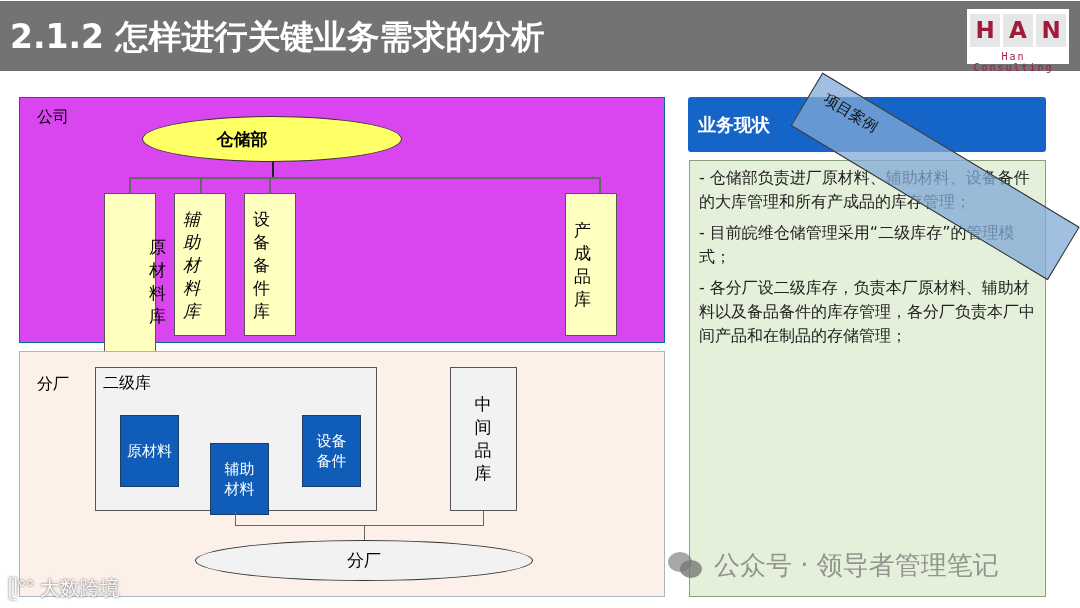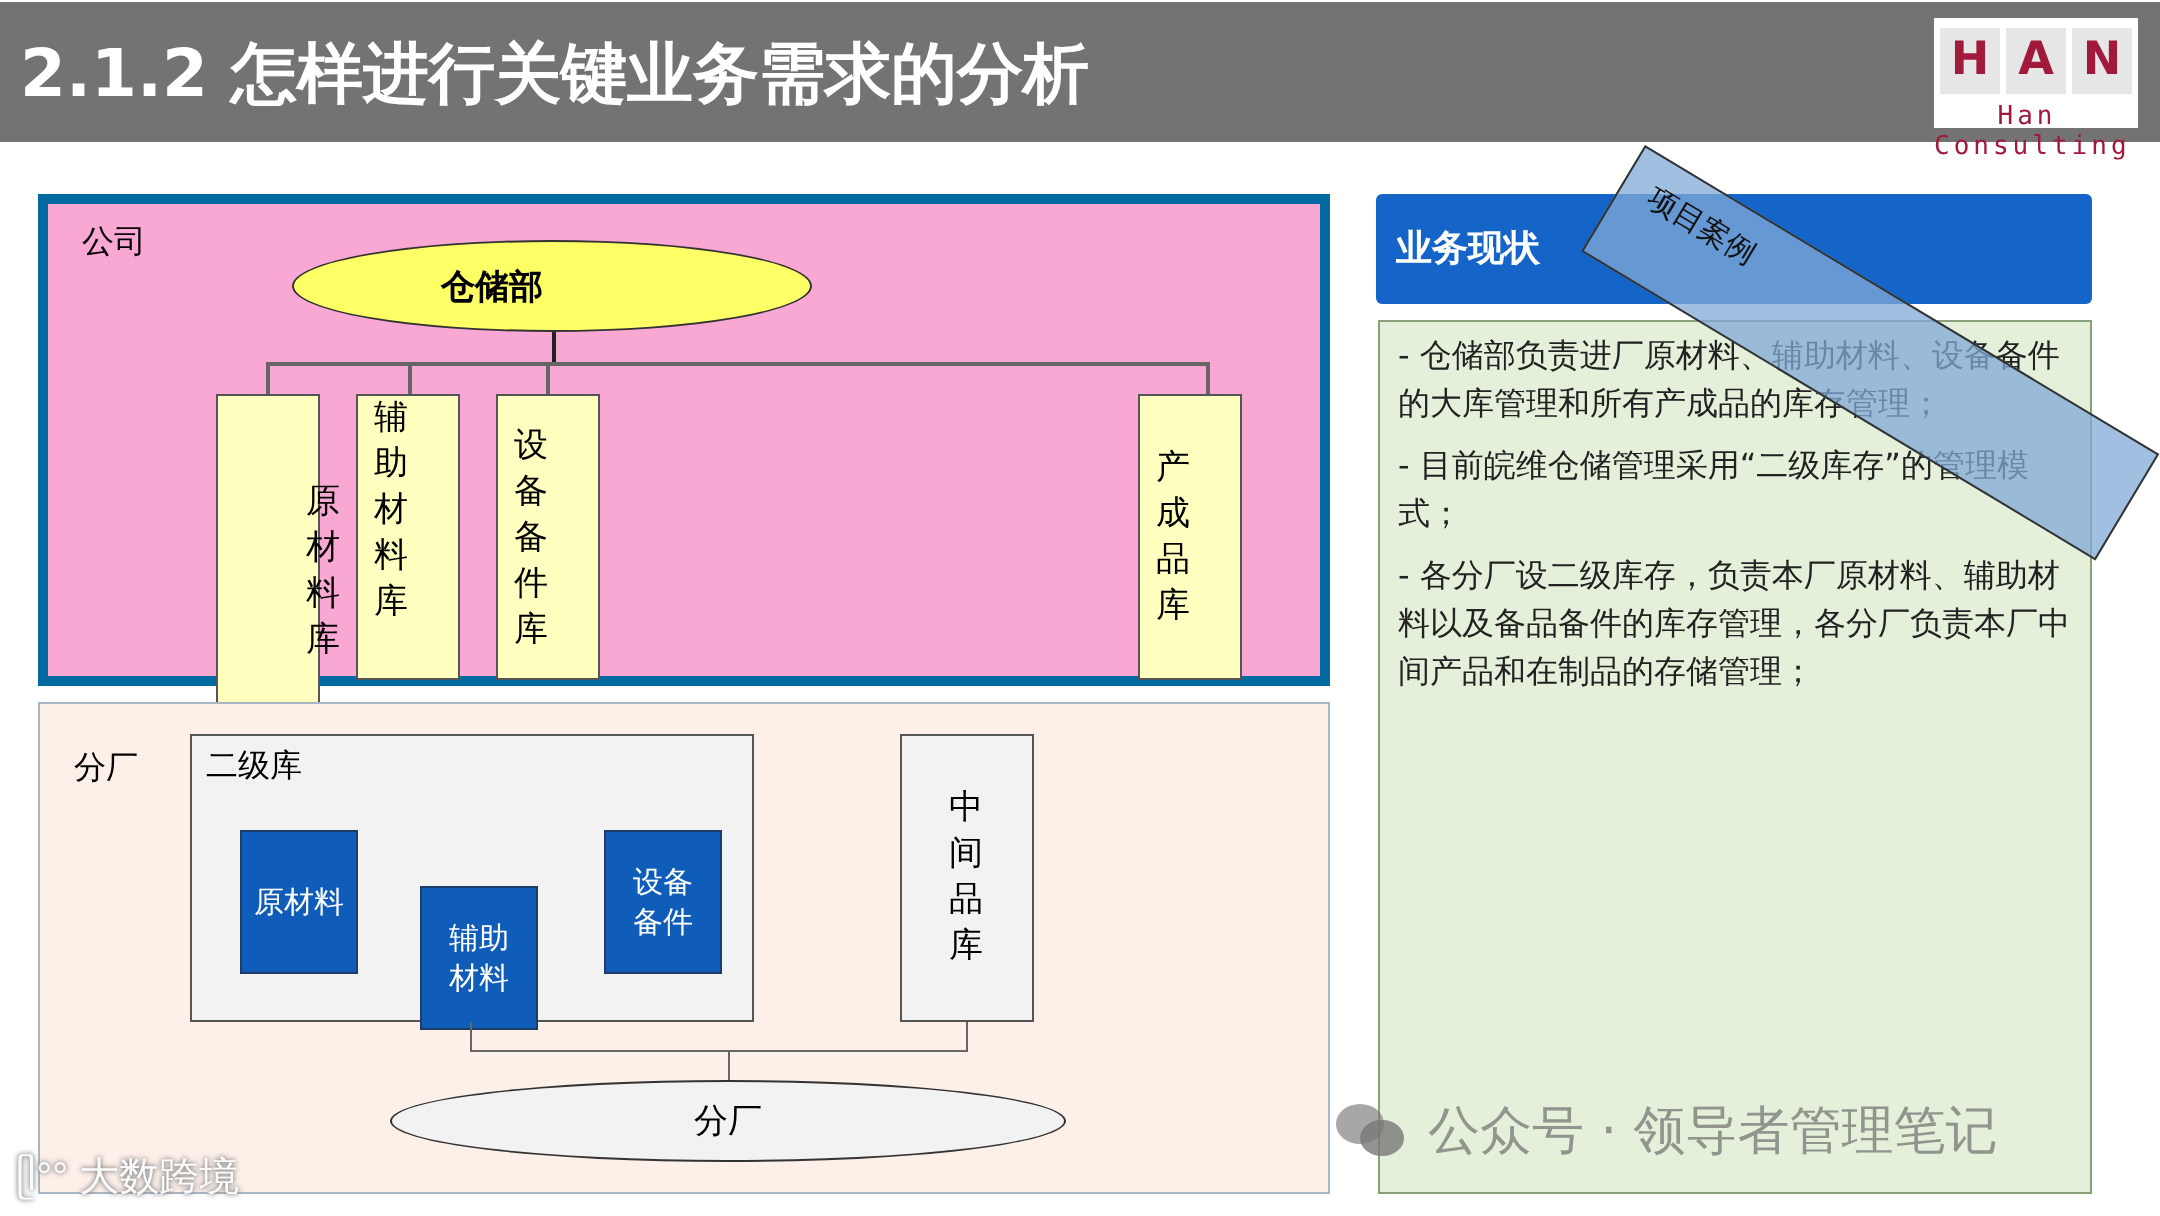--- a/index.html
+++ b/index.html
@@ -5,25 +5,25 @@
   * { box-sizing: border-box; margin: 0; padding: 0; }
   body { width: 1080px; height: 608px; background: #ffffff; position: relative; overflow: hidden;
          font-family: "DejaVu Sans", sans-serif; }
   .header { position: absolute; left: 0; top: 1px; width: 1080px; height: 70px; background: #737373; }
   .title { position: absolute; left: 10px; top: 14px; color: #fff; font-size: 33px; font-weight: bold;
            font-family: "DejaVu Sans", sans-serif; letter-spacing: 0px; }
   .logo { position: absolute; left: 967px; top: 8px; width: 102px; height: 55px; background: #fff; }
   .logo .cell { position: absolute; top: 5px; width: 30px; height: 33px; background: #e6e6e6;
                 color: #a11a3b; font-weight: bold; font-size: 23px; text-align: center; line-height: 33px;
                 font-family: "DejaVu Sans", sans-serif; }
-  .logo .sub { position: absolute; left: 0; top: 42px; width: 93px; text-align: center; font-size: 13px;
+  .logo .sub { position: absolute; left: 0; top: 42px; width: 93px; text-align: center; font-size: 10px;
                color: #a11a3b; letter-spacing: 2px; font-family: "DejaVu Sans Mono", monospace; }
 
-  .company { position: absolute; left: 19px; top: 97px; width: 646px; height: 246px; background: #f9a8d4;
-             border: 5px solid #0369a1; }
+  .company { position: absolute; left: 19px; top: 97px; width: 646px; height: 246px; background: #d946ef;
+             border: 1px solid #0369a1; }
   .factory { position: absolute; left: 19px; top: 351px; width: 646px; height: 246px; background: #fdf0e9;
              border: 1px solid #a9b5c2; }
   .region-label { position: absolute; font-size: 16px; color: #000; font-family: "DejaVu Serif", serif; }
   .ellipse { position: absolute; border-radius: 50%; border: 1px solid #333; display: flex; align-items: center; justify-content: center; }
   .ellipse span { font-size: 17px; font-weight: bold; font-family: "DejaVu Serif", serif; color: #000; }
   .vbox { position: absolute; background: #ffffc0; border: 1px solid #555; padding-left: 8px; display: flex; align-items: center; }
   .vtext { font-size: 17px; line-height: 23px; font-family: "DejaVu Serif", serif; width: 18px; word-break: break-all; color: #000; }
   .line { position: absolute; background: #666; }
   .sec-box { position: absolute; background: #f2f2f2; border: 1px solid #555; }
   .blue-box { position: absolute; background: #0f5db8; border: 1px solid #1e3d66; color: #fff; font-size: 15px;
@@ -69,21 +69,21 @@
   <div class="line" style="left:252px; top:64px; width:2px; height:15px; background:#222;"></div>
   <div class="line" style="left:109px; top:79px; width:472px; height:2px;"></div>
   <div class="line" style="left:109px; top:79px; width:2px; height:16px;"></div>
   <div class="line" style="left:180px; top:79px; width:2px; height:16px;"></div>
   <div class="line" style="left:249px; top:79px; width:2px; height:16px;"></div>
   <div class="line" style="left:579px; top:79px; width:2px; height:16px;"></div>
 
   <div class="vbox" style="left:84px; top:95px; width:52px; height:178px;padding-left:44px;">
     <div class="vtext">原材料库</div>
   </div>
-  <div class="vbox" style="left:154px; top:95px; width:52px; height:143px; align-items:flex-start; padding-top:0;">
+  <div class="vbox" style="left:154px; top:95px; width:52px; height:143px; align-items:flex-start; padding-top:14px;font-style:italic;">
     <div class="vtext">辅助材料库</div>
   </div>
   <div class="vbox" style="left:224px; top:95px; width:52px; height:143px; align-items:flex-start; padding-top:14px;">
     <div class="vtext">设备备件库</div>
   </div>
   <div class="vbox" style="left:545px; top:95px; width:52px; height:143px;">
     <div class="vtext">产成品库</div>
   </div>
 </div>
 

